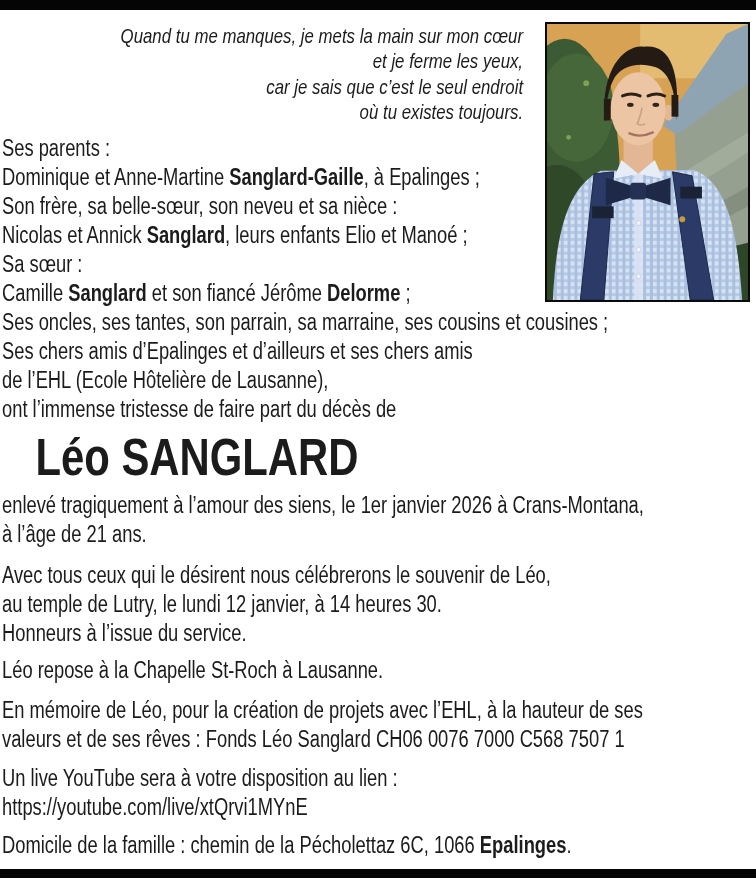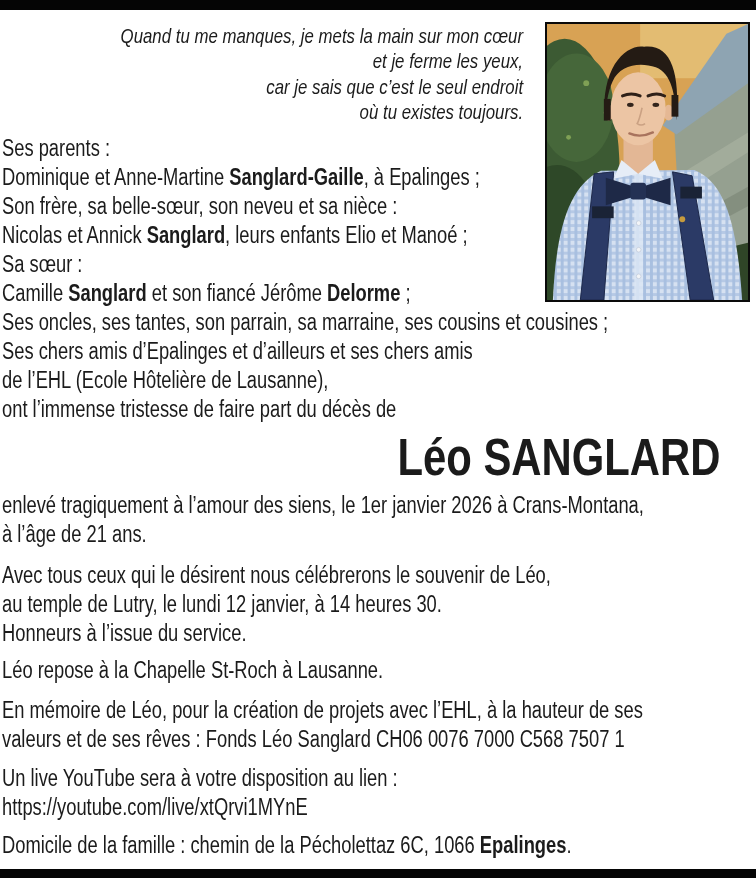--- a/index.html
+++ b/index.html
@@ -43,21 +43,21 @@
   .family { top: 134px; }
   .p1 { top: 491px; }
   .p2 { top: 561px; }
   .p3 { top: 656px; }
   .p4 { top: 696px; }
   .p5 { top: 764px; }
   .p6 { top: 831px; }
 
   .name-wrap {
     position: absolute; left: 0; top: 428px;
-    width: 756px; text-align: right;
+    width: 756px; text-align: left;
     line-height: 60px;
   }
   .name {
     display: inline-block;
     font-size: 51px; font-weight: 700;
     white-space: nowrap;
     transform: scaleX(0.82);
   }
   .bold { font-weight: 700; }
 </style>

